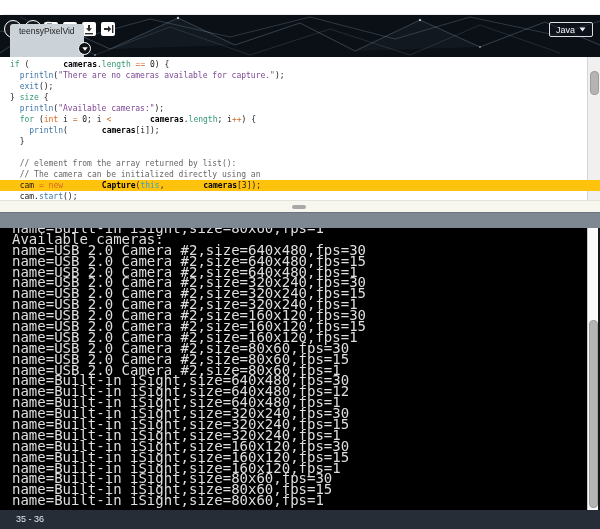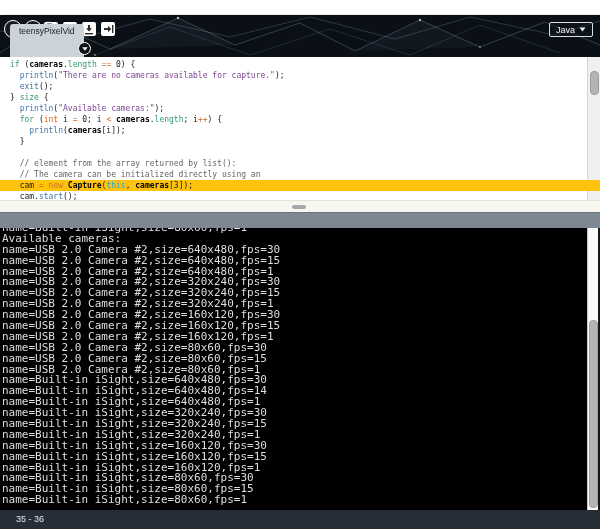--- a/index.html
+++ b/index.html
@@ -33,41 +33,41 @@
   .mode-btn{position:absolute;right:7px;top:7px;height:13px;display:flex;align-items:center;gap:4px;
             padding:0 6px;border:1px solid #D9DFE5;border-radius:2px;background:rgba(16,22,30,.45);
             color:#EEF2F6;font-size:9px;cursor:pointer;}
 
   
   .editor{position:absolute;top:57px;left:0;width:600px;height:143px;background:#FFF;
           overflow:hidden;cursor:text;}
   .code{font-family:"DejaVu Sans Mono",monospace;font-size:8px;line-height:11px;padding-top:2px;}
   .code-line{height:11px;padding-left:10px;white-space:pre;}
   .code-line.hl{background:#FFC30D;}
-  .tok-p{color:#1A1A1A;} .tok-b{color:#000;font-weight:bold;}
+  .tok-p{color:#1A1A1A;} .tok-b{color:#000;font-weight:bold;margin-left:34px;}
   .tok-k{color:#339973;} .tok-t{color:#E2661A;} .tok-f{color:#4076A8;}
   .tok-s{color:#7D4793;} .tok-c{color:#666666;} .tok-o{color:#CE6A28;} .tok-th{color:#35A2C6;}
   .ed-scroll{position:absolute;top:57px;right:0;width:12px;height:143px;background:#F0F0F0;
              border-left:1px solid #D5D5D5;cursor:pointer;}
   .ed-thumb{position:absolute;top:14px;left:2px;width:7px;height:22px;background:#B4B4B4;
             border:1px solid #9C9C9C;border-radius:4px;cursor:grab;}
   .ed-hlmark{position:absolute;top:123px;left:-1px;width:13px;height:11px;background:#FFC30D;}
   .hstrip{position:absolute;top:200px;left:0;width:600px;height:12px;background:#F7F7EF;
           border-top:1px solid #E3E3DA;cursor:pointer;}
   .h-thumb{position:absolute;top:4px;left:292px;width:14px;height:4px;background:#A8A8A8;
            border-radius:2px;cursor:grab;}
 
   
   .splitter{position:absolute;top:212px;left:0;width:600px;height:16px;background:#7E8893;
             border-top:1px solid #6C757E;cursor:row-resize;}
 
   
   .console{position:absolute;top:228px;left:0;width:600px;height:282px;background:#000;overflow:hidden;}
-  .cons{font-family:"DejaVu Sans Mono",monospace;font-size:11px;line-height:10.9px;color:#DFDFDF;
-        padding-left:2px;margin-top:-5px;}
+  .cons{font-family:"DejaVu Sans Mono",monospace;font-size:14px;line-height:10.9px;color:#DFDFDF;
+        padding-left:12px;margin-top:-5px;}
   .cons-line{height:10.9px;white-space:pre;}
   .co-scroll{position:absolute;top:228px;right:0;width:12px;height:282px;background:#FAFAFA;
              border-left:1px solid #C8C8C8;cursor:pointer;}
   .co-scroll:after{content:"";position:absolute;right:0;top:0;bottom:0;width:2px;background:#14181D;}
   .co-thumb{position:absolute;top:92px;left:1px;width:7px;height:186px;background:#B5B5B5;
             border:1px solid #A0A0A0;border-radius:4px;cursor:grab;}
 
   
   .status{position:absolute;top:510px;left:0;width:600px;height:19px;background:#272D37;
           color:#E4E8EC;font-size:9px;line-height:19px;padding-left:16px;box-sizing:border-box;}
@@ -187,21 +187,21 @@
         <div class="cons-line">name=USB 2.0 Camera #2,size=320x240,fps=30</div>
         <div class="cons-line">name=USB 2.0 Camera #2,size=320x240,fps=15</div>
         <div class="cons-line">name=USB 2.0 Camera #2,size=320x240,fps=1</div>
         <div class="cons-line">name=USB 2.0 Camera #2,size=160x120,fps=30</div>
         <div class="cons-line">name=USB 2.0 Camera #2,size=160x120,fps=15</div>
         <div class="cons-line">name=USB 2.0 Camera #2,size=160x120,fps=1</div>
         <div class="cons-line">name=USB 2.0 Camera #2,size=80x60,fps=30</div>
         <div class="cons-line">name=USB 2.0 Camera #2,size=80x60,fps=15</div>
         <div class="cons-line">name=USB 2.0 Camera #2,size=80x60,fps=1</div>
         <div class="cons-line">name=Built-in iSight,size=640x480,fps=30</div>
-        <div class="cons-line">name=Built-in iSight,size=640x480,fps=14</div>
+        <div class="cons-line">name=Built-in iSight,size=640x480,fps=12</div>
         <div class="cons-line">name=Built-in iSight,size=640x480,fps=1</div>
         <div class="cons-line">name=Built-in iSight,size=320x240,fps=30</div>
         <div class="cons-line">name=Built-in iSight,size=320x240,fps=15</div>
         <div class="cons-line">name=Built-in iSight,size=320x240,fps=1</div>
         <div class="cons-line">name=Built-in iSight,size=160x120,fps=30</div>
         <div class="cons-line">name=Built-in iSight,size=160x120,fps=15</div>
         <div class="cons-line">name=Built-in iSight,size=160x120,fps=1</div>
         <div class="cons-line">name=Built-in iSight,size=80x60,fps=30</div>
         <div class="cons-line">name=Built-in iSight,size=80x60,fps=15</div>
         <div class="cons-line">name=Built-in iSight,size=80x60,fps=1</div>

